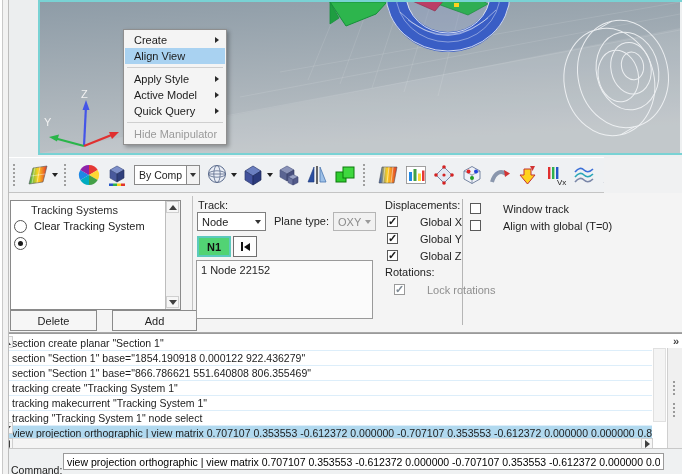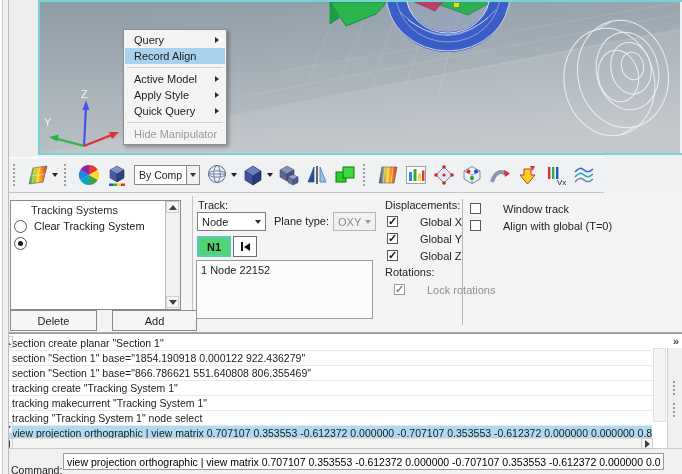--- a/index.html
+++ b/index.html
@@ -346,33 +346,33 @@
           <line x1="44" y1="144" x2="14" y2="136" stroke="#2ab54a" stroke-width="2.2"></line>
           <polygon points="9,135 19,132.5 17,139.5" fill="#2ab54a"></polygon>
           <line x1="44" y1="144" x2="74" y2="132" stroke="#e03030" stroke-width="2.2"></line>
           <polygon points="79,130 69,130 72,137" fill="#e03030"></polygon>
           <text x="41" y="96" font-size="11" fill="#f2f2f2">Z</text>
           <text x="4" y="124" font-size="11" fill="#f2f2f2">Y</text>
         </g>
       </svg>
       <div id="ctx-menu">
           <div class="menu-item">
-            <span>Query</span>
+            <span>Create</span>
             <span class="subarrow"></span>
           </div>
           <div class="menu-item hl">
-            <span>Record Align</span>
+            <span>Align View</span>
           </div>
           <div class="menu-sep"></div>
           <div class="menu-item">
+            <span>Apply Style</span>
+            <span class="subarrow"></span>
+          </div>
+          <div class="menu-item">
             <span>Active Model</span>
-            <span class="subarrow"></span>
-          </div>
-          <div class="menu-item">
-            <span>Apply Style</span>
             <span class="subarrow"></span>
           </div>
           <div class="menu-item">
             <span>Quick Query</span>
             <span class="subarrow"></span>
           </div>
           <div class="menu-sep"></div>
           <div class="menu-item dis">
             <span>Hide Manipulator</span>
           </div>

